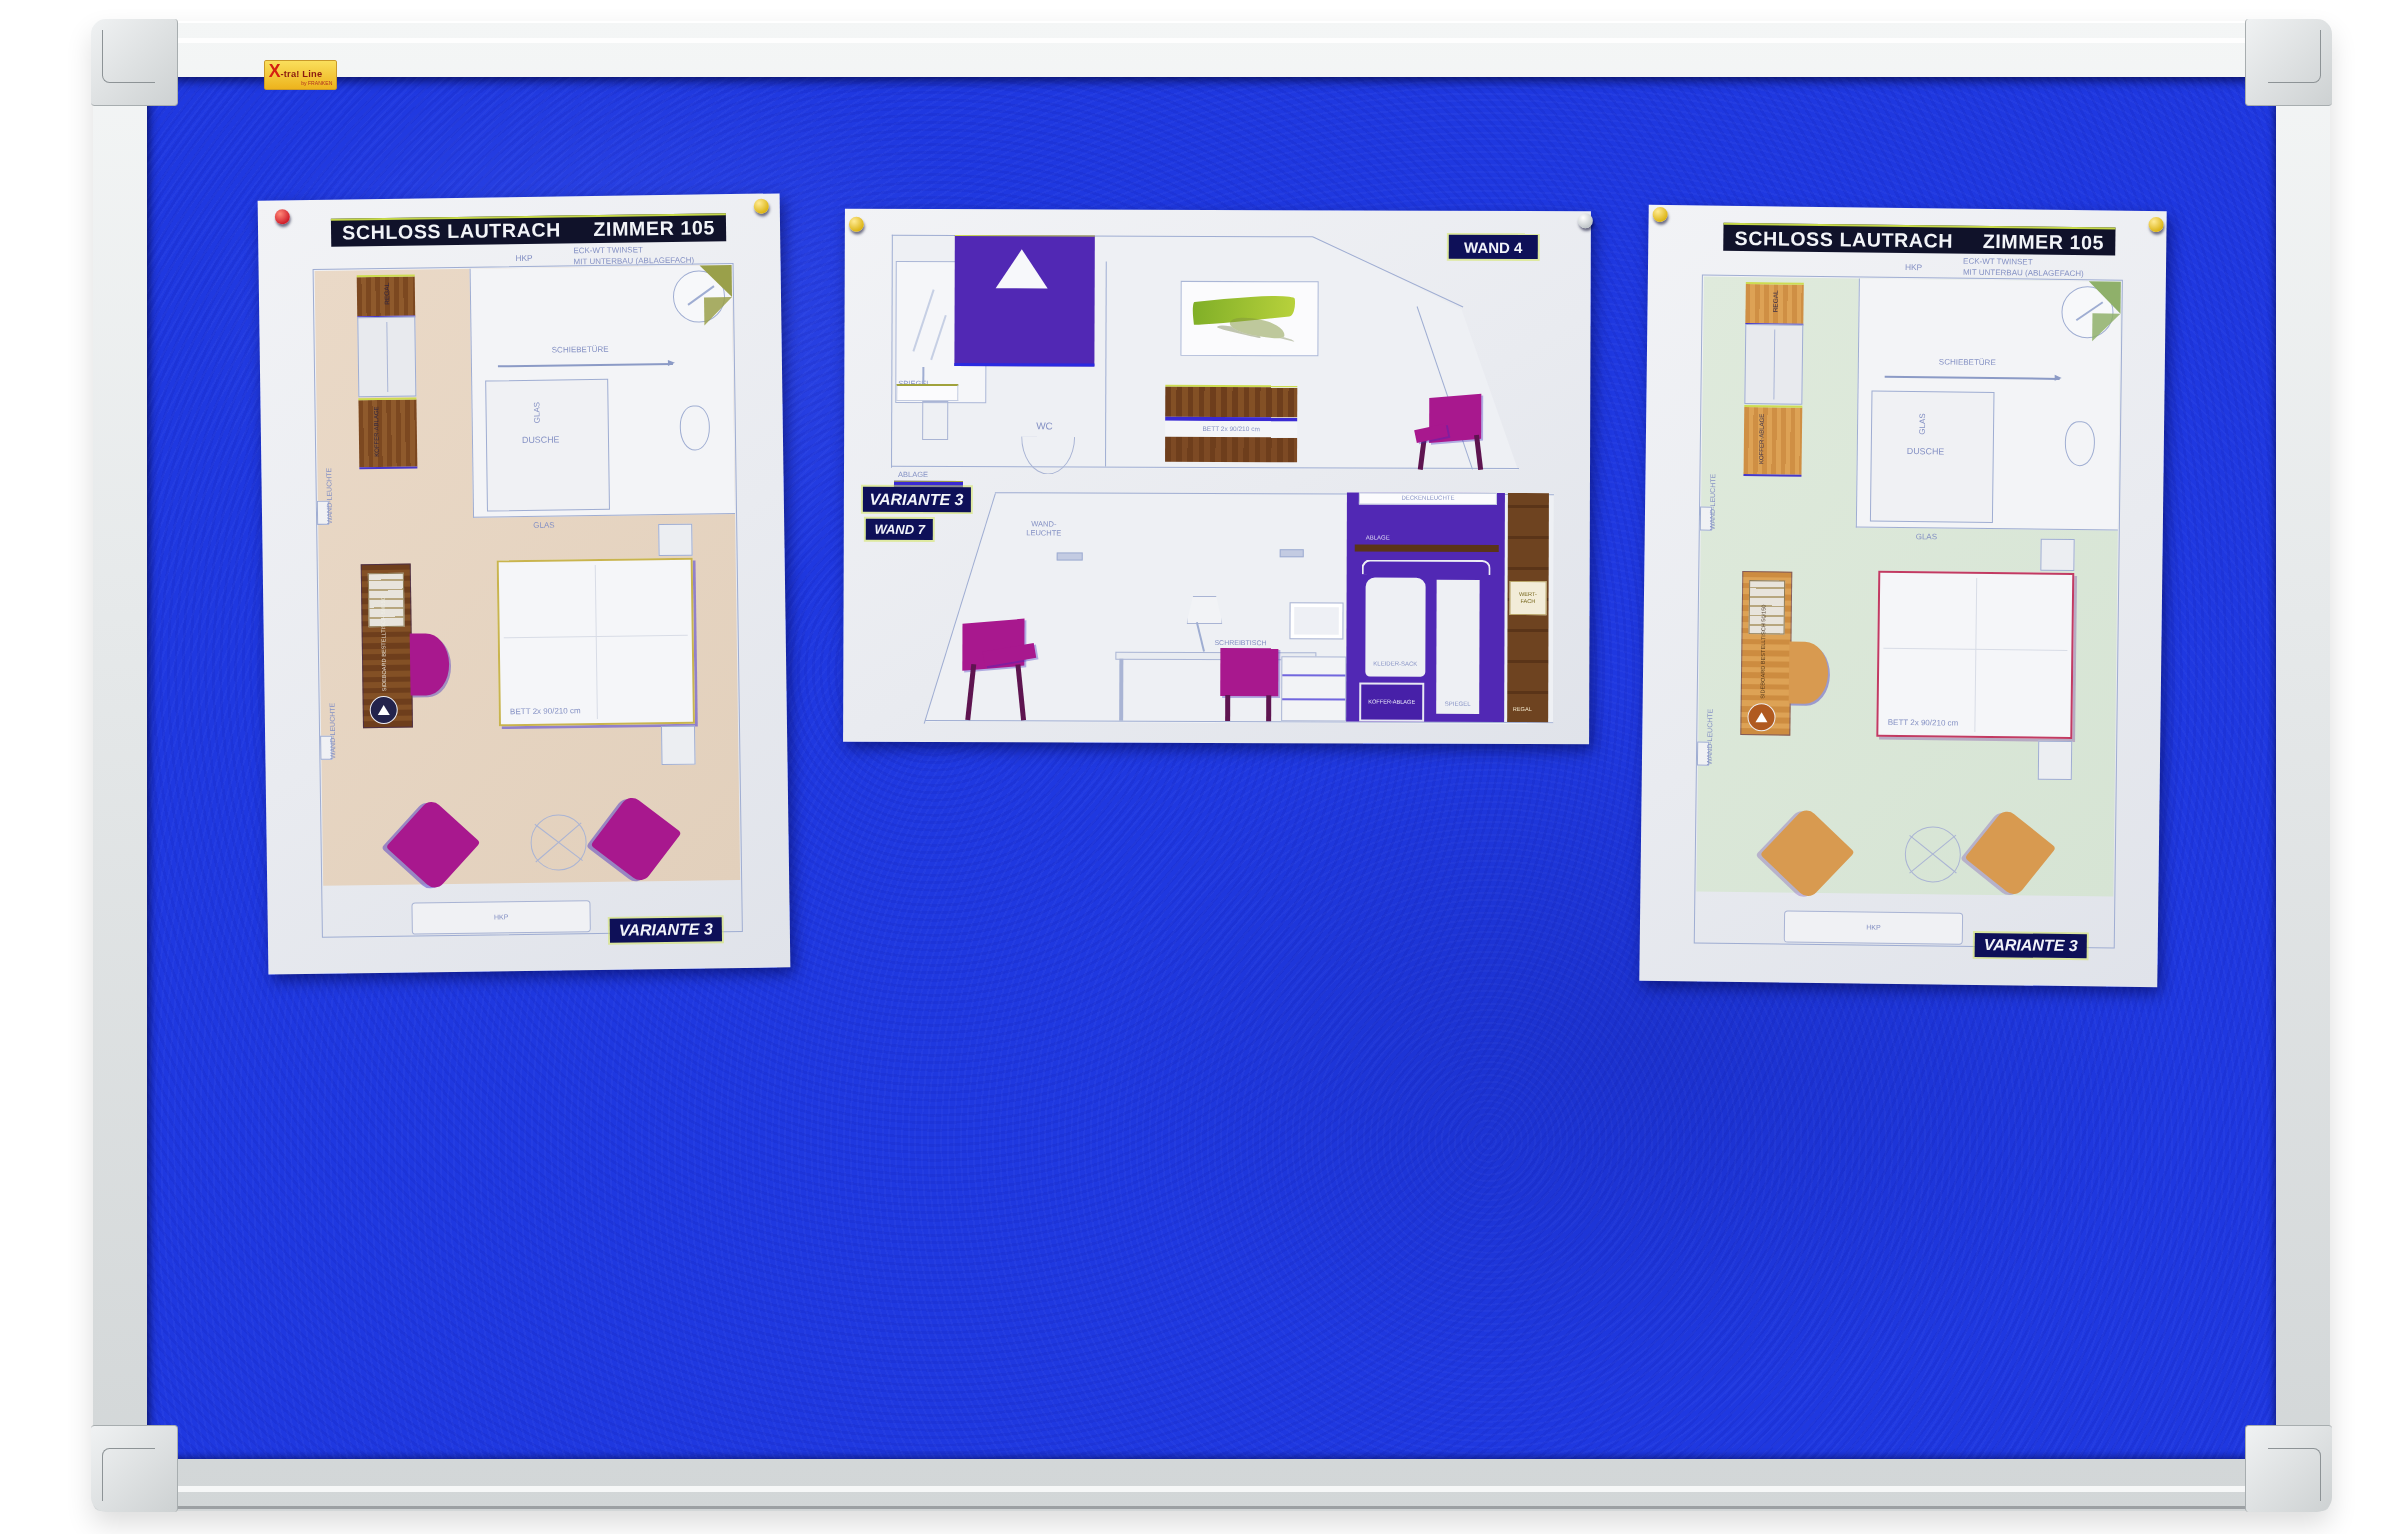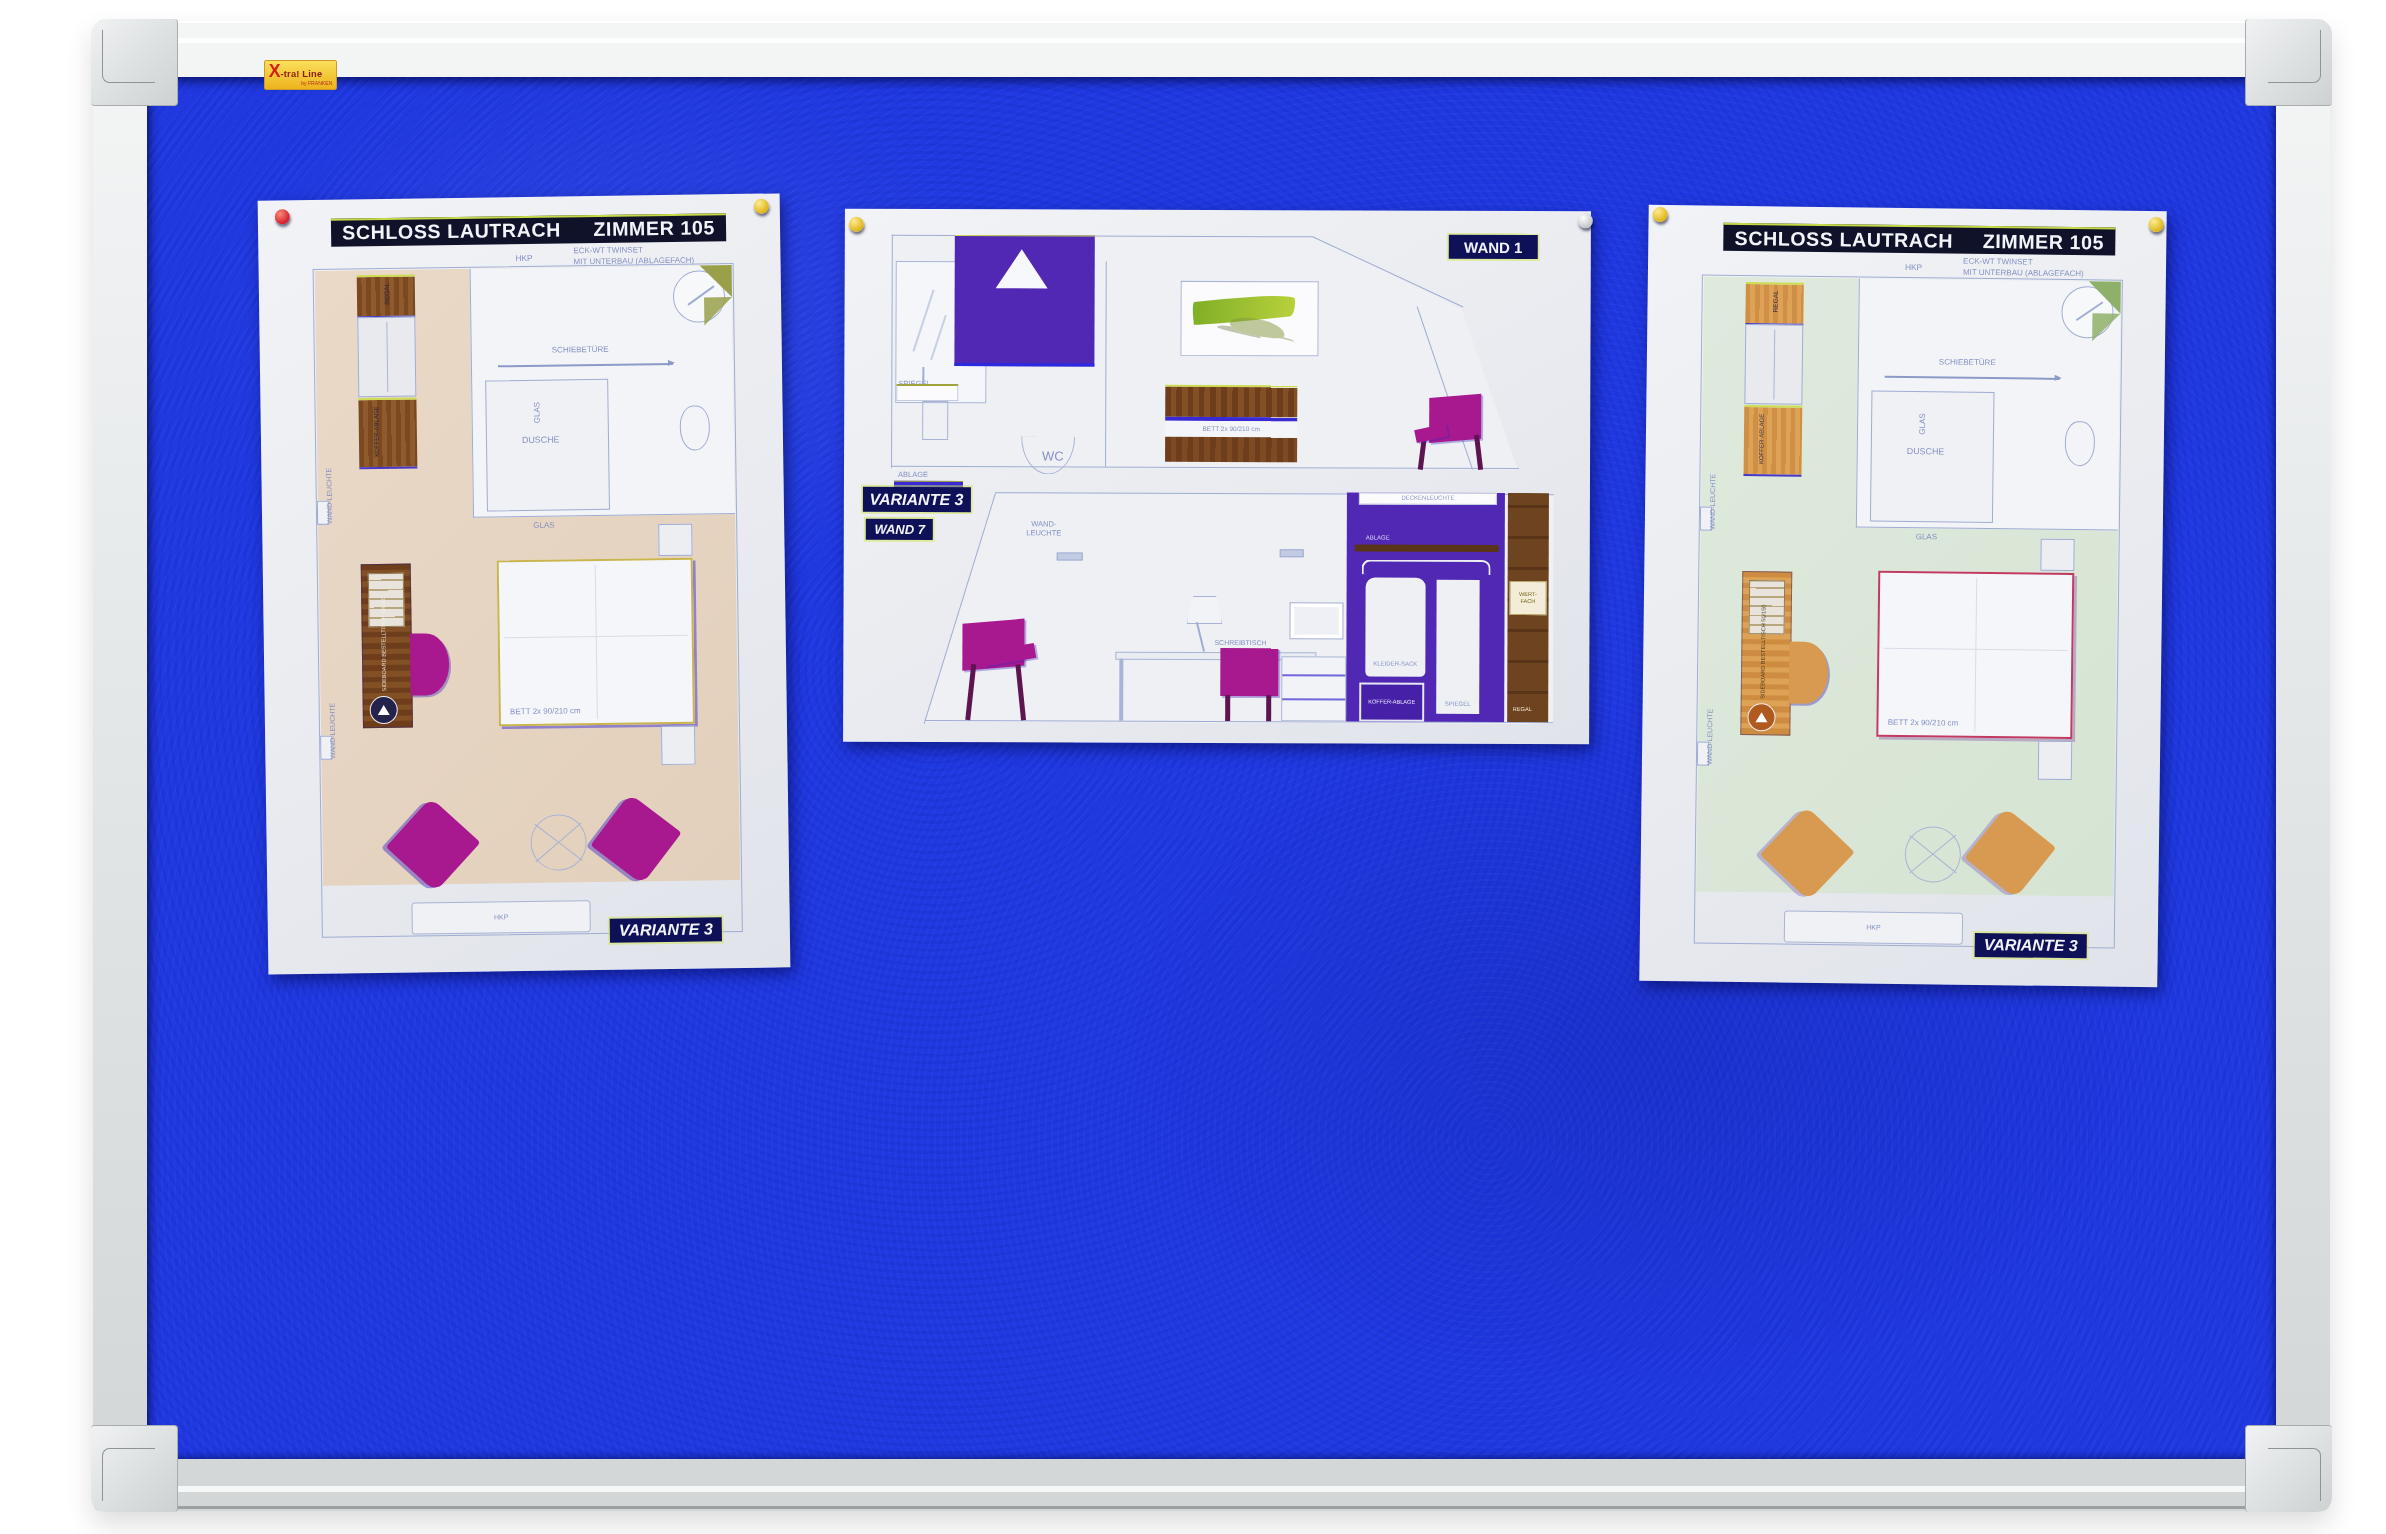--- a/index.html
+++ b/index.html
@@ -222,21 +222,21 @@
       </div>
       <div class="tag" style="left:287px;top:653px;width:112px;height:24px;font-size:16px;">VARIANTE 3</div>
     </div>
 
     <div class="pin red" style="left:17px;top:9.3px;"></div>
     <div class="pin yellow" style="left:496px;top:4.7px;"></div>
   </div>
 
   <div class="paper" style="left:844px;top:210px;width:746px;height:533px;transform:rotate(0.2deg);">
 
-    <div class="tag" style="left:604px;top:24px;width:89px;height:24px;font-size:15px;font-style:normal;">WAND 1</div>
+    <div class="tag" style="left:604px;top:24px;width:89px;height:24px;font-size:15px;font-style:normal;">WAND 4</div>
 
     <div class="roomface" style="left:47px;top:26px;width:658px;height:233px;border:none;
          clip-path:polygon(0 0,64% 0,86.6% 31%,95.3% 100%,0 100%);"></div>
     <div class="line" style="left:47px;top:26px;width:1.4px;height:233px;"></div>
     <div class="line" style="left:47px;top:26px;width:421px;height:1.4px;"></div>
     <div class="line" style="left:47px;top:257px;width:628px;height:1.4px;"></div>
     <div class="line" style="left:468px;top:26px;width:166px;height:1.4px;transform-origin:0 0;transform:rotate(24.8deg);"></div>
     <div class="line" style="left:572px;top:96px;width:1.4px;height:172px;transform-origin:0 0;transform:rotate(-19deg);"></div>
 
     <div class="mirrorpane" style="left:51px;top:52px;width:91px;height:142px;">
@@ -244,21 +244,21 @@
       <div class="streak" style="left:41px;top:52px;height:47px;"></div>
     </div>
     <div class="lbl" style="left:54px;top:170px;font-size:7.5px;">SPIEGEL</div>
     <div class="purple" style="left:110px;top:26px;width:140px;height:131px;">
       <div class="cone" style="left:41px;top:13px;"></div>
     </div>
     <div class="line" style="left:261px;top:52px;width:1.4px;height:205px;"></div>
     <div class="whitebar" style="left:52px;top:175px;width:62px;height:17px;border-top:2.8px solid #a0a23c;"></div>
     <div class="line" style="left:78px;top:158px;width:2.3px;height:17px;"></div>
     <div class="line" style="left:78px;top:192px;width:24px;height:37px;background:transparent;border:1.1px solid #a9b4d4;"></div>
-    <div class="lbl" style="left:198px;top:211px;font-size:13px;margin-top:28px;">WC</div>
+    <div class="lbl" style="left:192px;top:211px;font-size:10px;">WC</div>
     <div style="position:absolute;left:177px;top:227px;width:52px;height:37px;border:1.4px solid #a9b4d4;border-top:none;border-radius:0 0 50% 50%/0 0 100% 100%;"></div>
     <div class="lbl" style="left:54px;top:261px;font-size:7.5px;">ABLAGE</div>
     <div style="position:absolute;left:50px;top:272px;width:69px;height:7.5px;background:#3a2ad4;border-top:1.9px solid #a0a23c;"></div>
 
     <div class="pict" style="left:336px;top:71px;width:138px;height:75px;">
       <div class="leaf"></div>
       <div class="leaf2"></div>
     </div>
 
     <div class="bedmid" style="left:321px;top:175px;width:132px;height:82px;">

